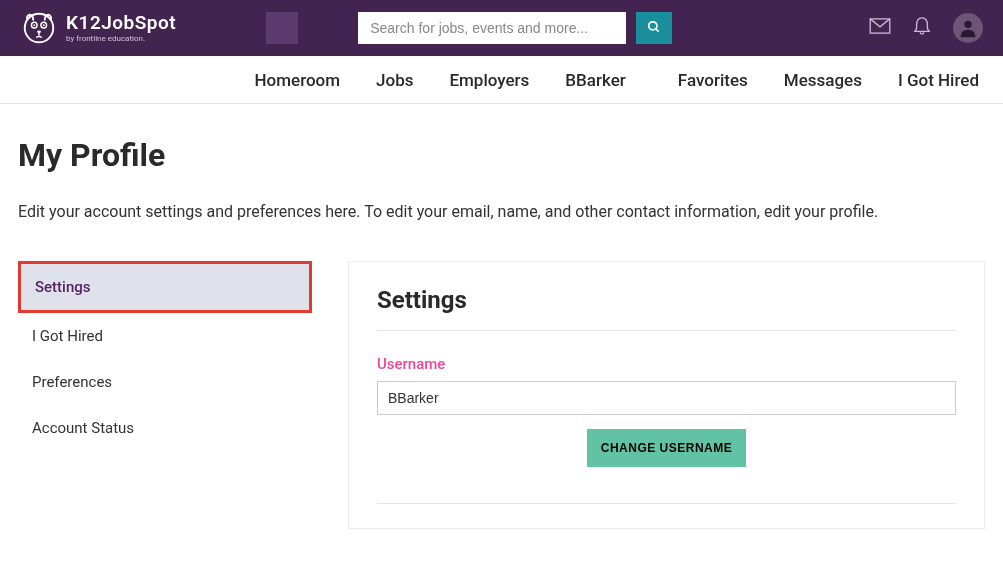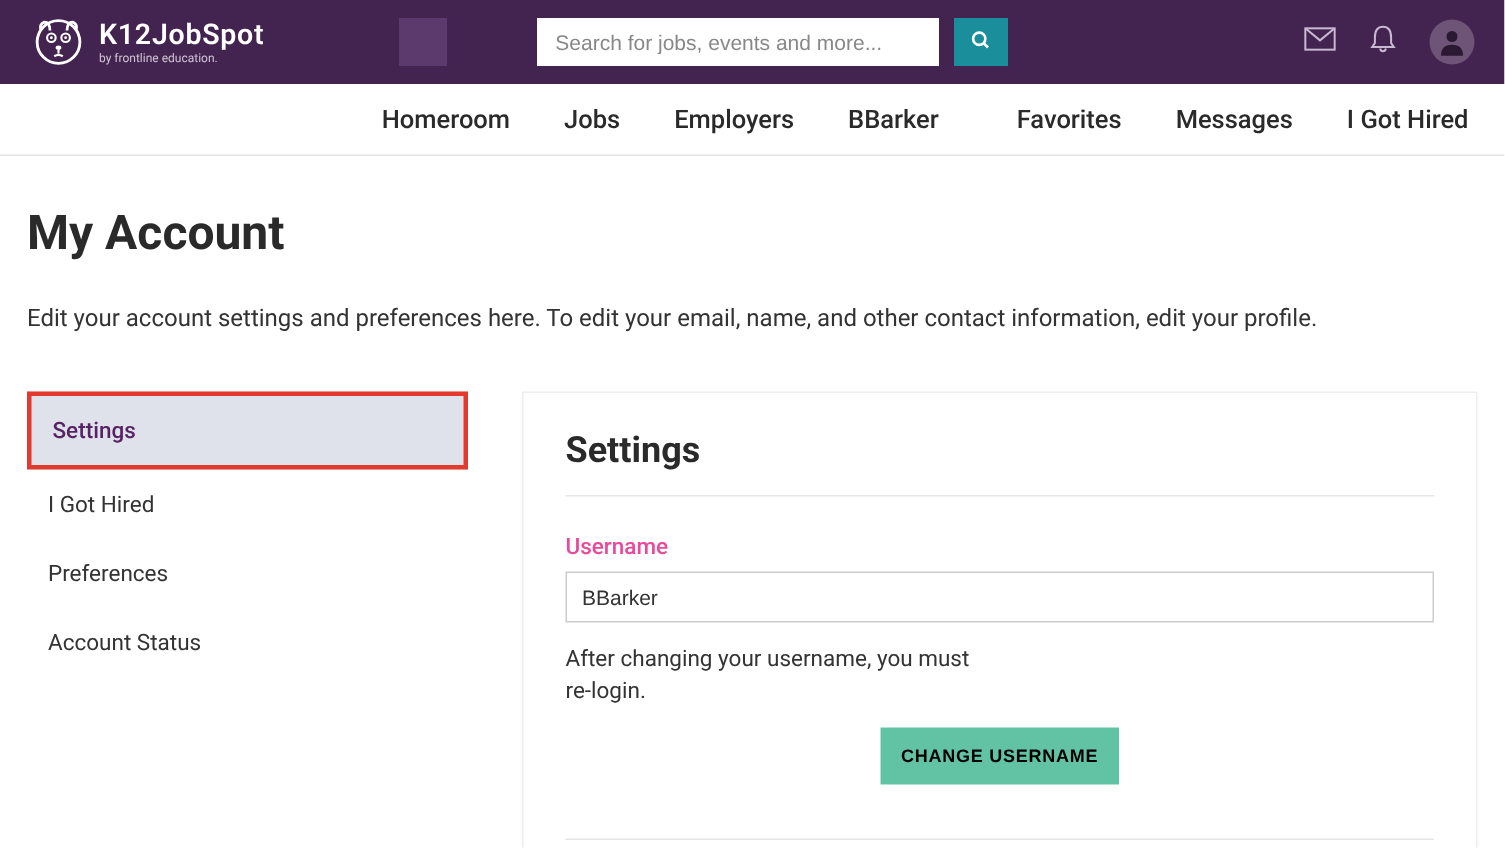--- a/index.html
+++ b/index.html
@@ -268,35 +268,34 @@
   <span class="nav-item">Homeroom</span>
   <span class="nav-item">Jobs</span>
   <span class="nav-item">Employers</span>
   <span class="nav-item">BBarker</span>
   <span class="nav-item" style="margin-left:16px">Favorites</span>
   <span class="nav-item">Messages</span>
   <span class="nav-item">I Got Hired</span>
 </div>
 
 <div class="content">
-  <h1 class="page-title">My Account</h1>
+  <h1 class="page-title">My Profile</h1>
   <p class="page-description">Edit your account settings and preferences here. To edit your email, name, and other contact information, edit your profile.</p>
 
   <div class="main-layout">
     <div class="sidebar">
       <div class="sidebar-item active">Settings</div>
       <div class="sidebar-item">I Got Hired</div>
       <div class="sidebar-item">Preferences</div>
       <div class="sidebar-item">Account Status</div>
     </div>
 
     <div class="panel">
       <h2 class="panel-title">Settings</h2>
       <div class="field-label">Username</div>
       <input type="text" class="field-input" value="BBarker" style="">
-      <div class="field-hint">After changing your username, you must re-login.</div>
       <div class="change-button-wrap">
         <button class="change-button">CHANGE USERNAME</button>
       </div>
       <hr class="panel-divider">
     </div>
   </div>
 </div>
 
 </body></html>

